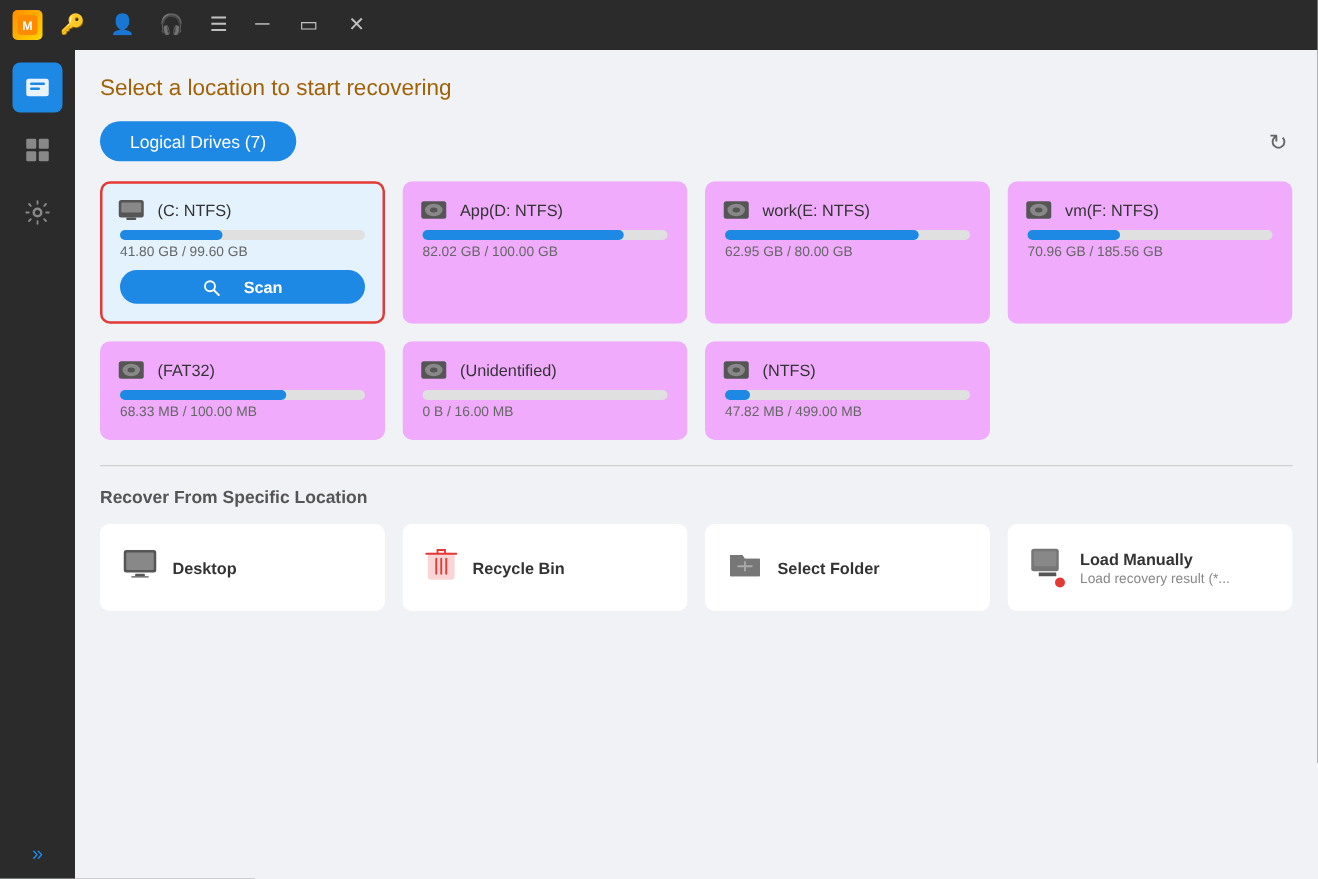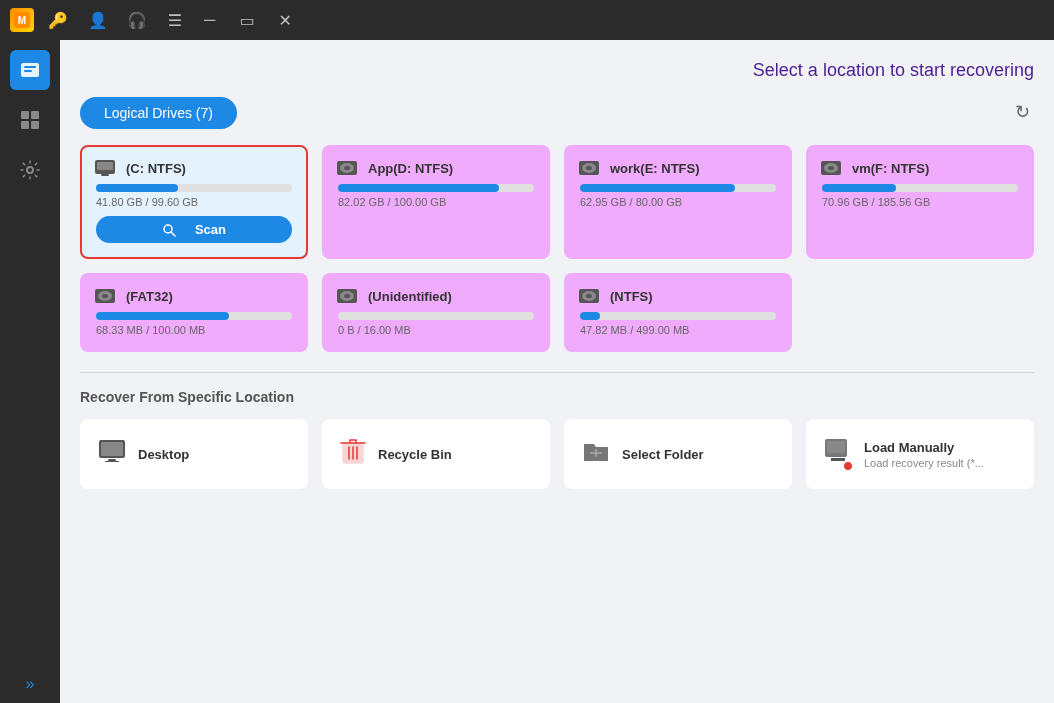--- a/index.html
+++ b/index.html
@@ -108,31 +108,31 @@
       flex: 1;
       display: flex;
       flex-direction: column;
       padding: 20px;
       overflow-y: auto;
       background: #f0f2f5;
     }
 
     
     .page-header {
-      text-align: right;
+      text-align: left;
       font-size: 18px;
-      color: #4c1d95;
+      color: #a16207;
       margin-bottom: 16px;
       font-weight: 400;
     }
 
     
     .tabs-container {
       display: flex;
-      align-items: flex-start;
+      align-items: flex-end;
       margin-bottom: 16px;
     }
     .tab {
       padding: 8px 24px;
       border-radius: 20px;
       cursor: pointer;
       font-size: 14px;
       font-weight: 500;
     }
     .tab.active {
@@ -174,21 +174,21 @@
       position: relative;
       border: 2px solid transparent;
       transition: border-color 0.2s;
     }
     .drive-card.selected {
       border: 2px solid #e53935;
       background: #e3f2fd;
     }
     .drive-card-name {
       font-size: 13px;
-      font-weight: 700;
+      font-weight: 400;
       color: #333;
       margin-bottom: 8px;
       margin-left: 30px;
     }
     .drive-icon {
       position: absolute;
       left: 12px;
       top: 12px;
       font-size: 20px;
       color: #555;

